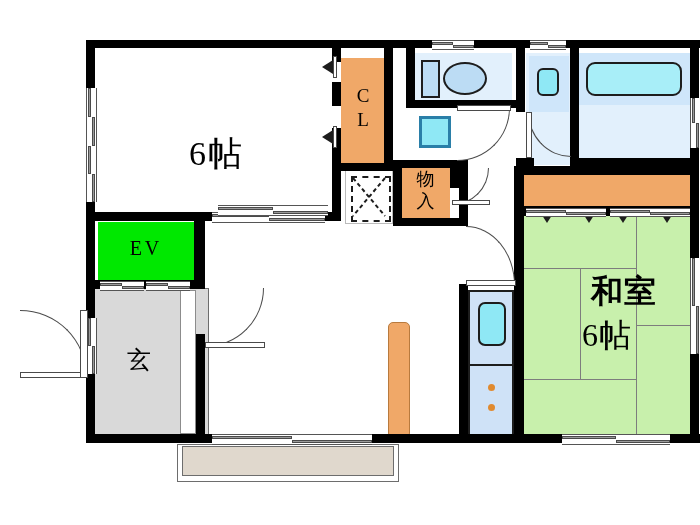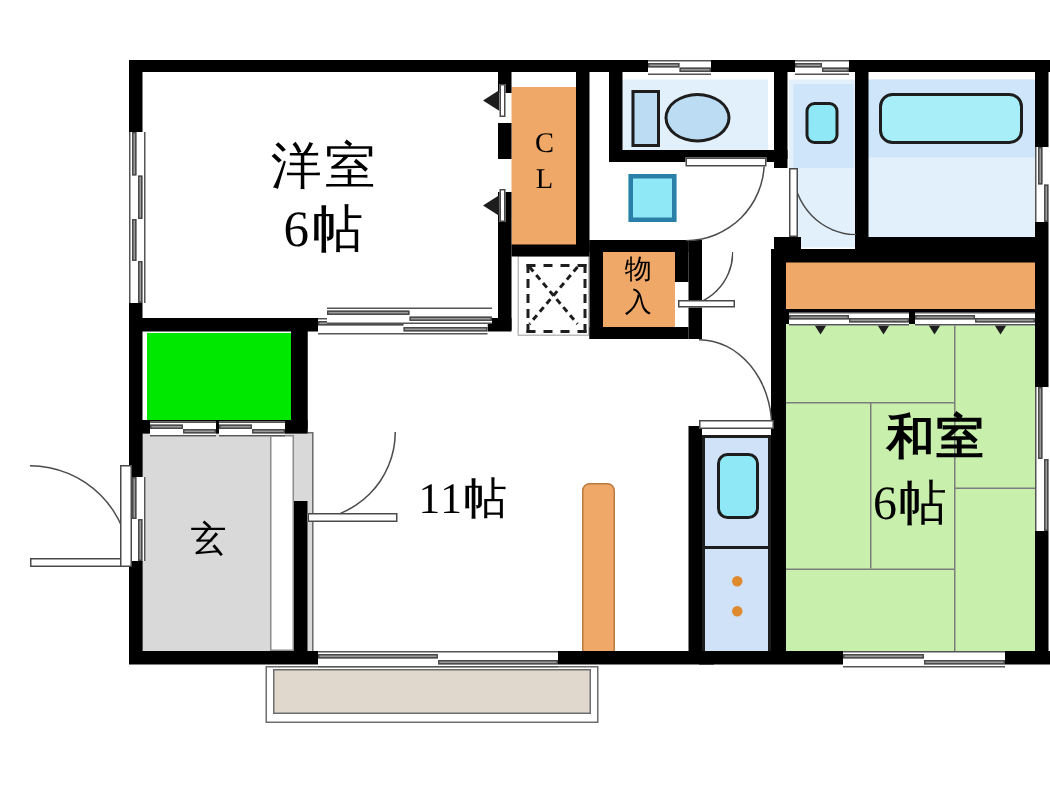--- a/index.html
+++ b/index.html
@@ -300,24 +300,23 @@
   <div class="abs" style="left:333px; top:56px; width:4px; height:22px; background:#ffffff; border:1px solid #4a4a4a;"></div>
   <div class="abs" style="left:333px; top:126px; width:4px; height:22px; background:#ffffff; border:1px solid #4a4a4a;"></div>
 
   <div class="tri-down" style="left:540px; top:212px;"></div>
   <div class="tri-down" style="left:582px; top:212px;"></div>
   <div class="tri-down" style="left:616px; top:212px;"></div>
   <div class="tri-down" style="left:660px; top:212px;"></div>
   <div class="win-h" style="left:526px; top:208px; width:80px; height:7px;"></div>
   <div class="win-h" style="left:610px; top:208px; width:80px; height:7px;"></div>
 
-  <div class="label lbl-room" style="left:94px; top:94px; width:245px;">洋室</div>
   <div class="label lbl-room" style="left:94px; top:136px; width:245px;">6帖</div>
 
-  <div class="label lbl-ldk-sz" style="left:214px; top:318px; width:190px;">11帖</div>
 
   <div class="label lbl-room2" style="left:524px; top:275px; width:200px;font-weight:bold;">和室</div>
   <div class="label lbl-room2" style="left:524px; top:319px; width:166px;">6帖</div>
 
+  <div class="label lbl-ev" style="left:98px; top:238px; width:96px;">EV</div>
 
   <div class="label lbl-gen" style="left:94px; top:348px; width:90px;">玄</div>
 
 </div>
 
 </body></html>

